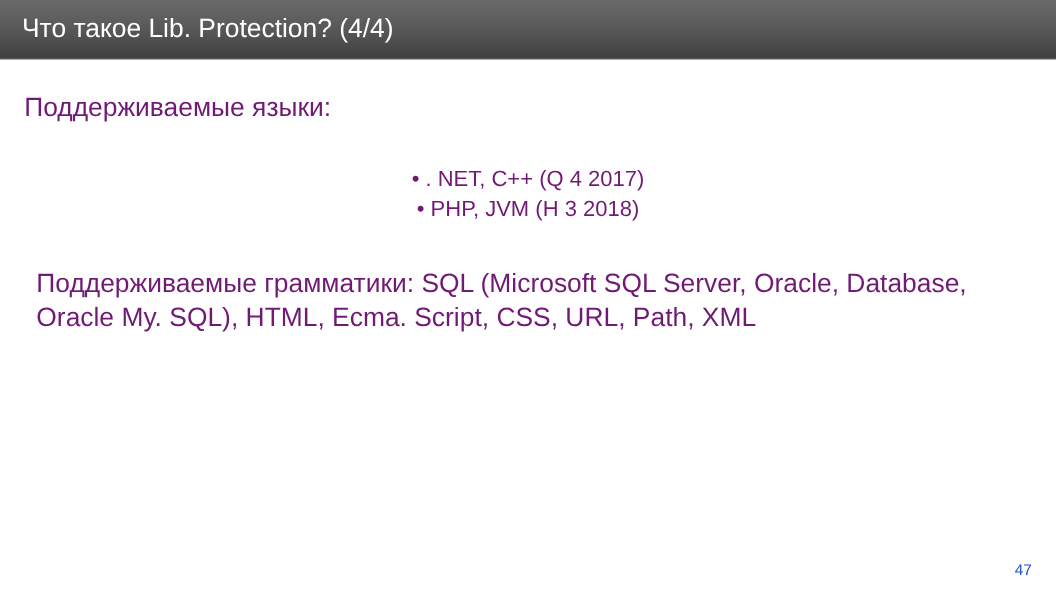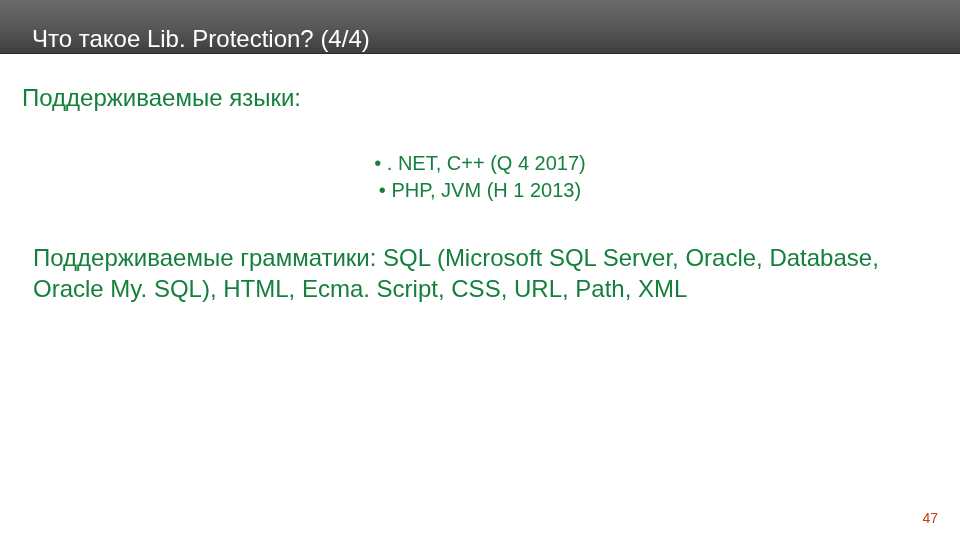--- a/index.html
+++ b/index.html
@@ -13,32 +13,32 @@
       font-family: Arial, Helvetica, sans-serif;
       background: #ffffff;
       position: relative;
       overflow: hidden;
     }
     .title-bar {
       width: 100%;
       height: 54px;
       background: linear-gradient(to bottom, #6a6a6a 0%, #585858 50%, #3f3f3f 100%);
       display: flex;
-      align-items: flex-end;
-      padding-left: 32px;
+      align-items: center;
+      padding-left: 20px;
       border-bottom: 1px solid #2a2a2a;
     }
     .title-text {
       color: #ffffff;
       font-size: 24px;
       font-weight: 400;
     }
     .content {
       padding: 30px 22px 0 22px;
-      color: #15803d;
+      color: #701a75;
     }
     .section-heading {
       font-size: 24px;
       font-weight: 400;
       margin-bottom: 38px;
     }
     .bullets {
       margin-bottom: 38px;
     }
     .bullet-item {
@@ -51,34 +51,34 @@
       font-size: 24px;
       font-weight: 400;
       line-height: 1.3;
       margin-left: 11px;
     }
     .page-number {
       position: absolute;
       bottom: 14px;
       right: 22px;
       font-size: 14px;
-      color: #c2410c;
+      color: #1d4ed8;
     }
   </style>
 </head>
 <body>
 
 <div class="title-bar">
   <div class="title-text">Что такое Lib. Protection? (4/4)</div>
 </div>
 
 <div class="content">
   <div class="section-heading">Поддерживаемые языки:</div>
 
   <div class="bullets">
     <div class="bullet-item">• <span>. NET, C++ (Q 4 2017)</span></div>
-    <div class="bullet-item">• <span>PHP, JVM (H 1 2013)</span></div>
+    <div class="bullet-item">• <span>PHP, JVM (H 3 2018)</span></div>
   </div>
 
   <div class="paragraph">Поддерживаемые грамматики: SQL (Microsoft SQL Server, Oracle, Database, Oracle My. SQL), HTML, Ecma. Script, CSS, URL, Path, XML</div>
 </div>
 
 <div class="page-number">47</div>
 
 </body></html>

